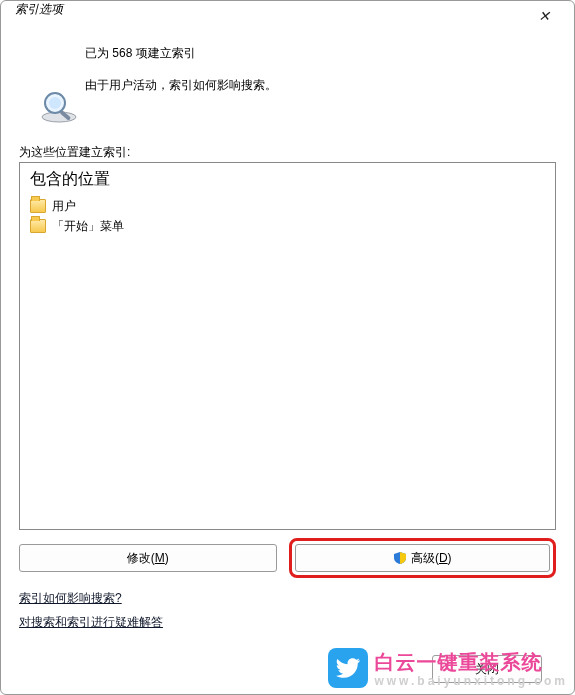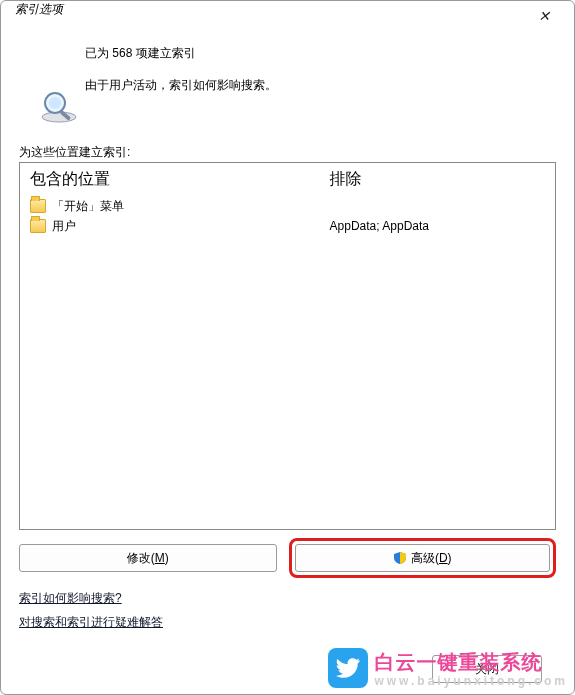--- a/index.html
+++ b/index.html
@@ -223,35 +223,26 @@
       </div>
     </div>
 
     <div class="section-label">为这些位置建立索引:</div>
 
     <div class="listbox">
       <div class="col left">
         <div class="col-header">包含的位置</div>
         <div class="row">
           <span class="folder-icon"></span>
-          <span>「开始」菜单</span>
+          <span>用户</span>
         </div>
         <div class="row">
           <span class="folder-icon"></span>
-          <span>用户</span>
+          <span>「开始」菜单</span>
         </div>
-      </div>
-      <div class="col right">
-        <div class="col-header">排除</div>
-        <div class="row">
-            <span></span>
-          </div>
-        <div class="row">
-            <span>AppData; AppData</span>
-          </div>
       </div>
     </div>
 
     <div class="buttons-row">
       <div class="btn">
         <span>修改(<span class="underline">M</span>)</span>
       </div>
       <div class="highlight-wrap">
         <div class="btn">
           <span class="shield">

